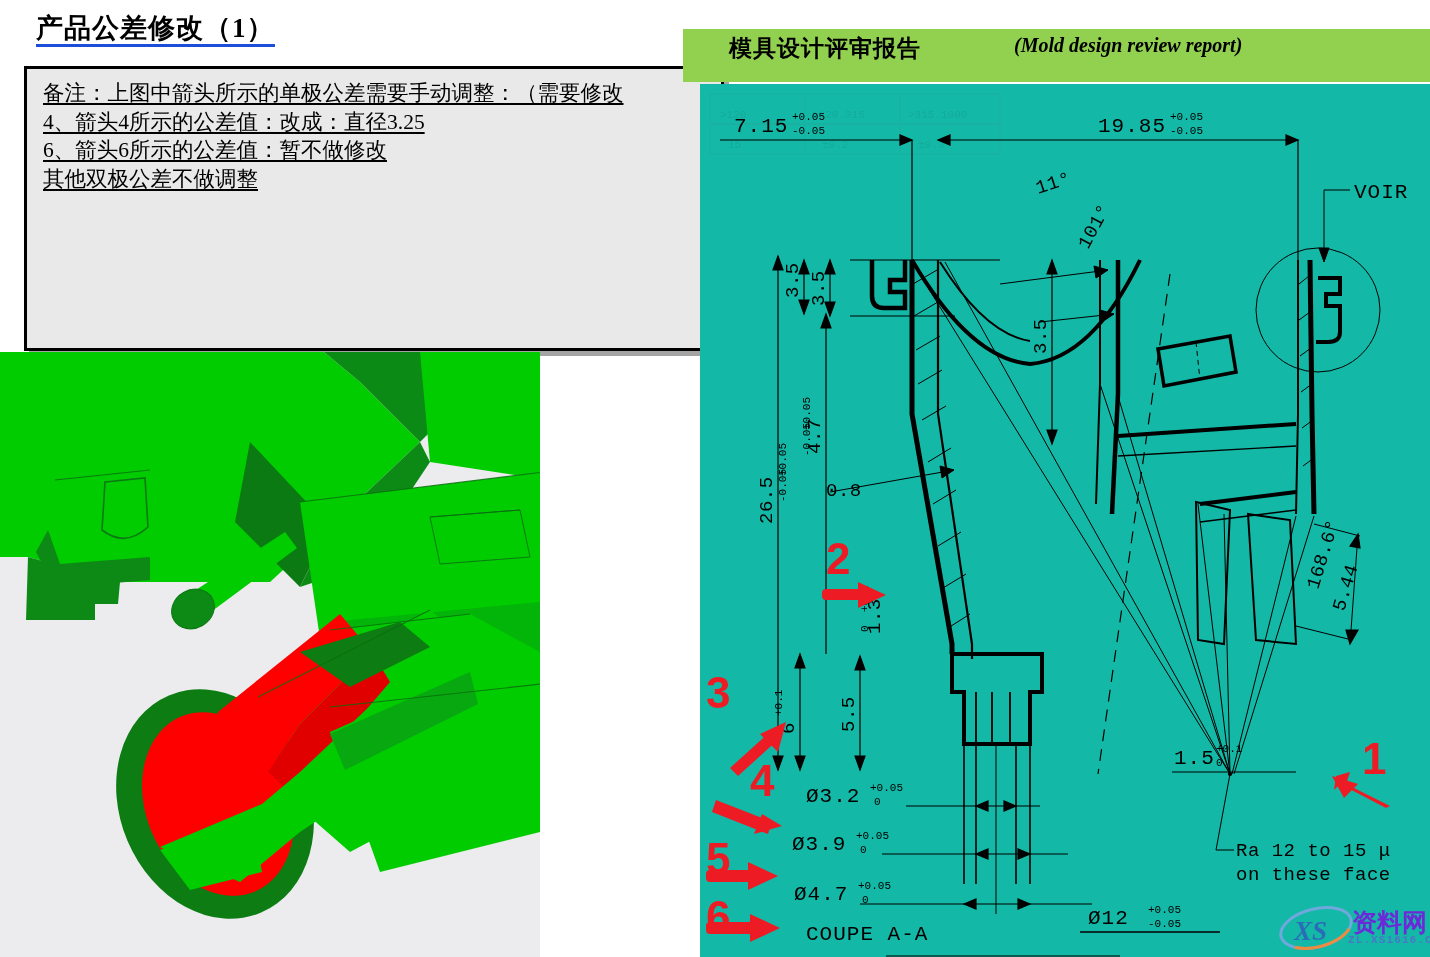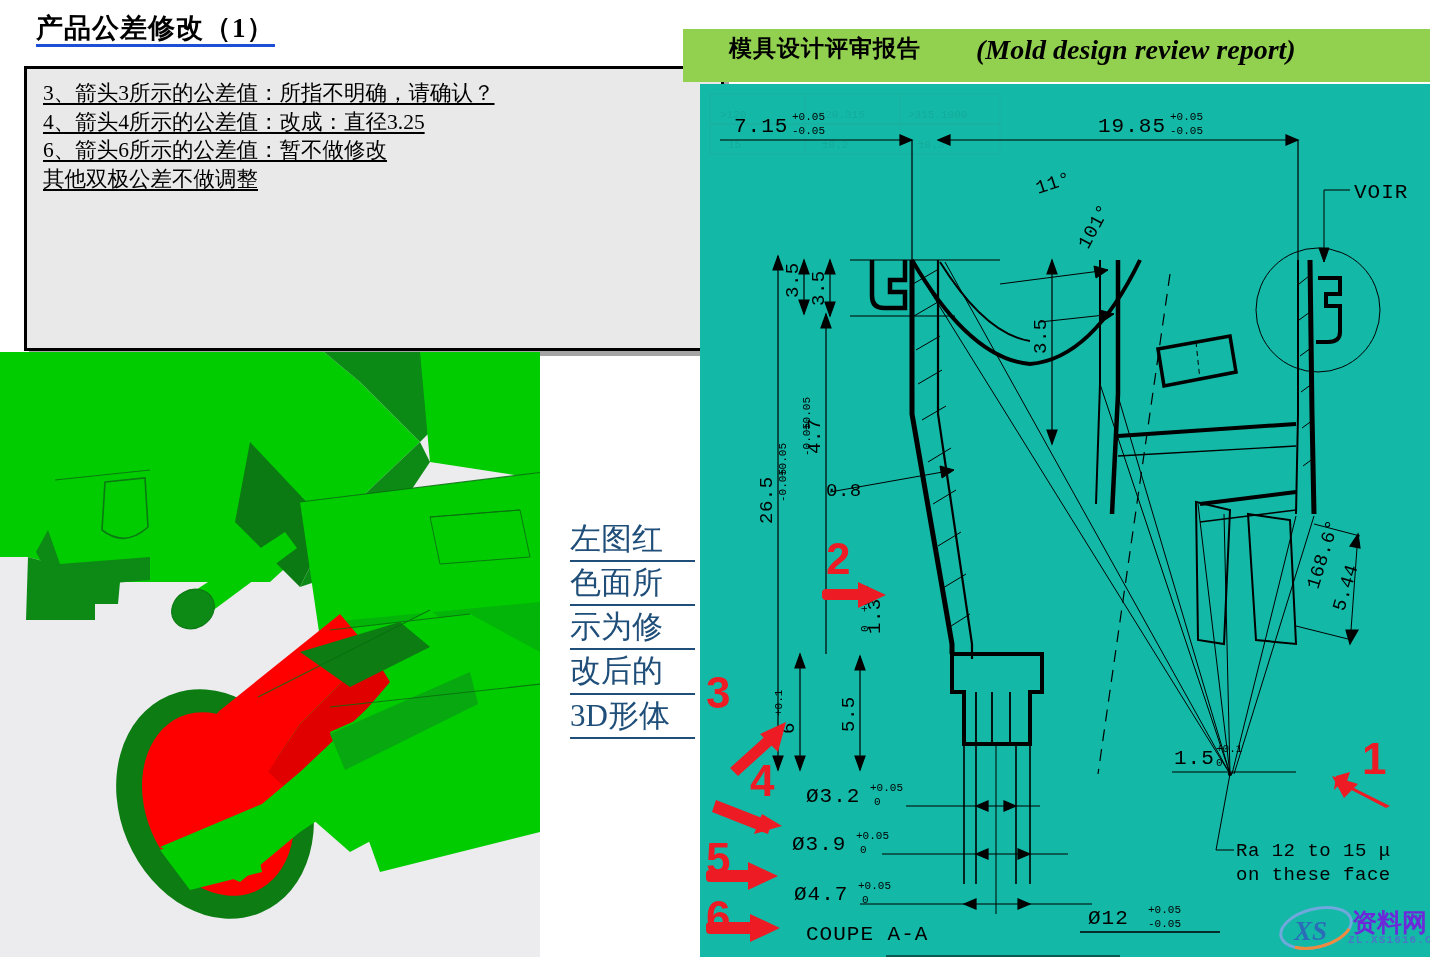--- a/index.html
+++ b/index.html
@@ -96,24 +96,24 @@
     left: 729px; top: 33px;
     font-family: "Liberation Serif", serif;
     font-size: 23px;
     font-weight: 700;
     color: #000000;
     letter-spacing: 1px;
     white-space: nowrap;
   }
   #header-title-en {
     position: absolute;
-    left: 976px; top: 34px;
+    left: 1014px; top: 34px;
     font-family: "Liberation Serif", serif;
     font-style: italic;
-    font-size: 28px;
+    font-size: 20px;
     font-weight: 600;
     color: #000000;
     white-space: nowrap;
   }
 
   
   #tech-drawing {
     position: absolute;
     left: 700px; top: 84px;
     width: 730px; height: 873px;
@@ -174,21 +174,21 @@
   }
 </style>
 </head>
 <body>
 
 <div id="page">
 
   <div id="slide-title">产品公差修改（1）</div>
 
   <div id="note-box">
-    <div class="note-line"><span class="u">3、箭头3所示的公差值：所指不明确，请确认？</span></div>
+    <div class="note-line"><span class="u">备注：上图中箭头所示的单极公差需要手动调整：（需要修改</span></div>
     <div class="note-line"><span class="u">4、箭头4所示的公差值：改成：直径3.25</span></div>
     <div class="note-line"><span class="u">6、箭头6所示的公差值：暂不做修改</span></div>
     <div class="note-line"><span class="u">其他双极公差不做调整</span></div>
   </div>
 
   <div id="cad-model">
     <svg width="540" height="605" viewBox="0 0 540 605">
       <defs>
         <clipPath id="cadclip">
             <rect x="0" y="0" width="540" height="605"></rect>
@@ -245,27 +245,20 @@
           <path d="M 330,355 L 560,330"></path>
           <path d="M 430,165 L 520,158"></path>
           <path d="M 258,345 L 430,258"></path>
           <path d="M 330,278 L 470,262"></path>
           <path d="M 55,128 L 150,118"></path>
         </g>
       </g>
     </svg>
   </div>
 
-  <div id="blue-caption">
-    <span class="bl">左图红</span>
-    <span class="bl">色面所</span>
-    <span class="bl">示为修</span>
-    <span class="bl">改后的</span>
-    <span class="bl">3D形体</span>
-  </div>
 
   <div id="header-banner"></div>
   <div id="header-title-cn">模具设计评审报告</div>
   <div id="header-title-en">(Mold design review report)</div>
 
   <div id="tech-drawing">
     <svg width="730" height="873" viewBox="0 0 730 873">
 
       <g opacity="0.09" stroke="#666" stroke-width="1" fill="none">
         <rect x="10" y="10" width="290" height="30"></rect>

